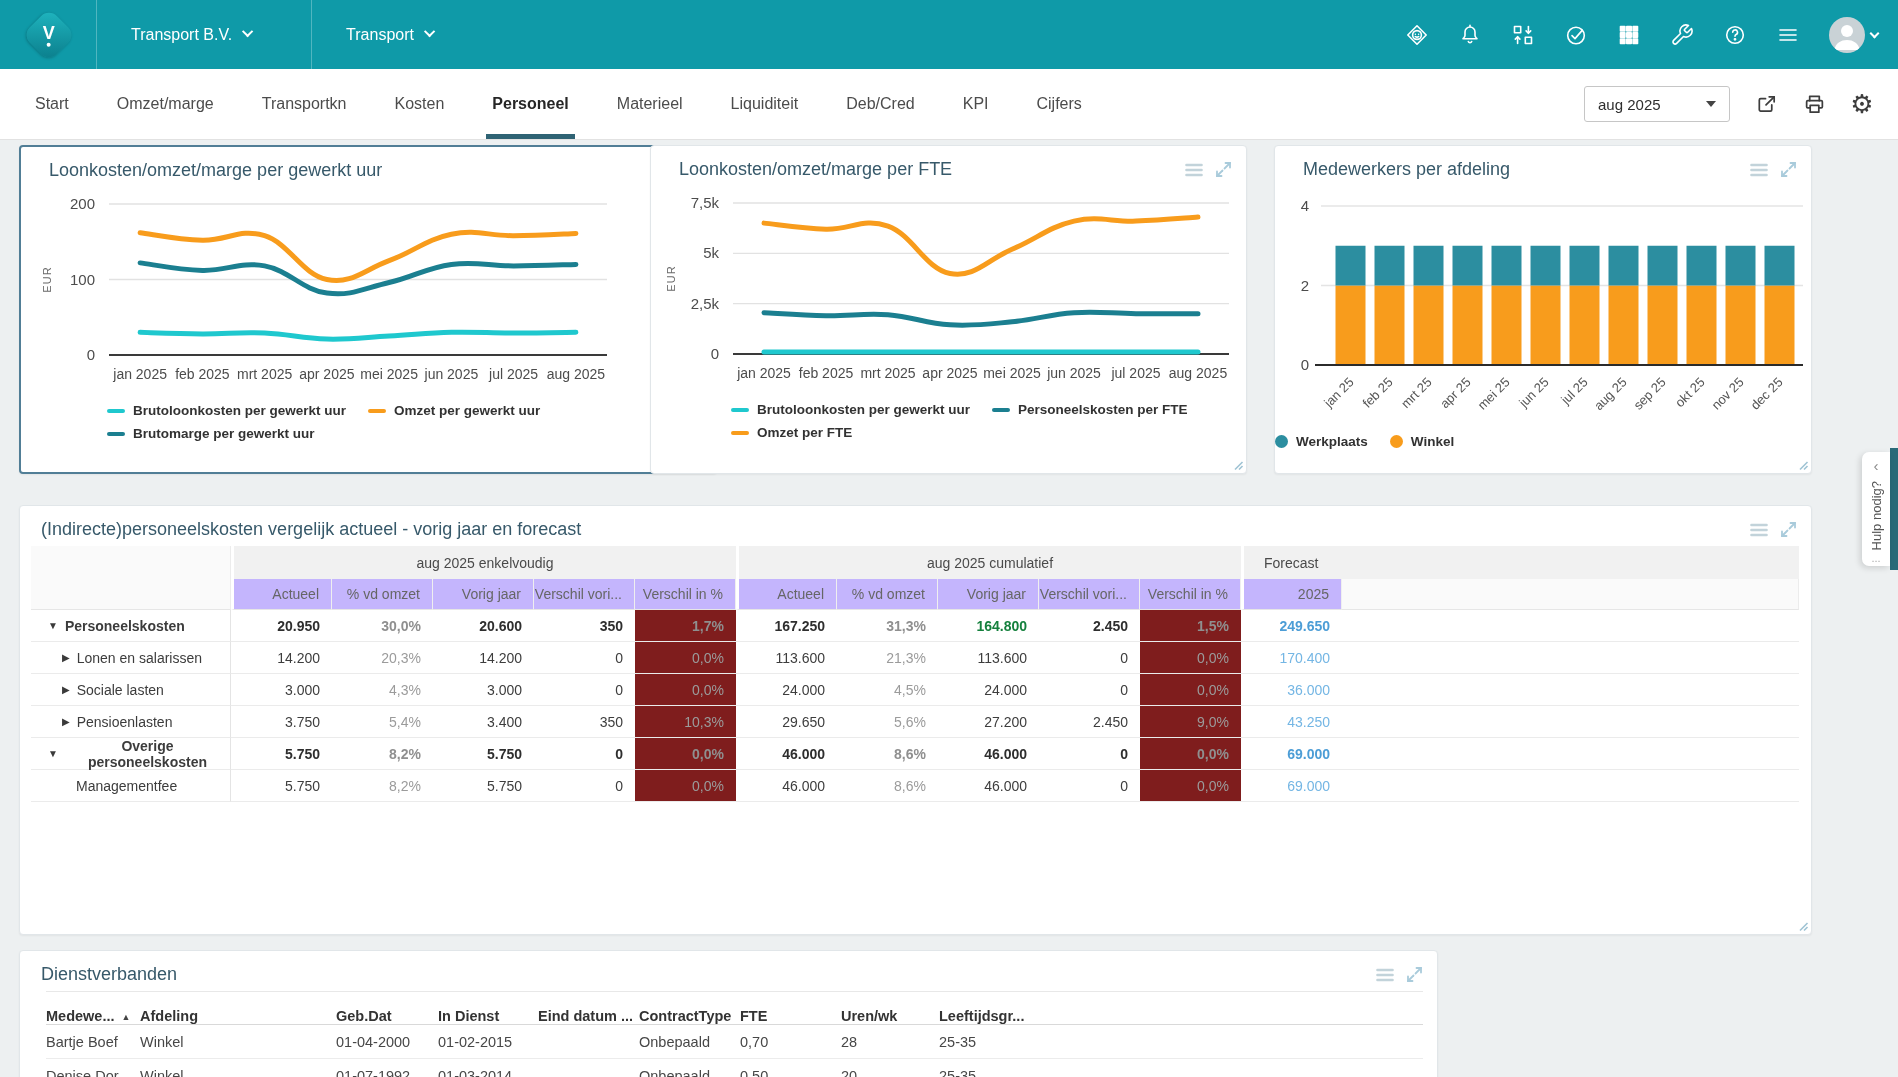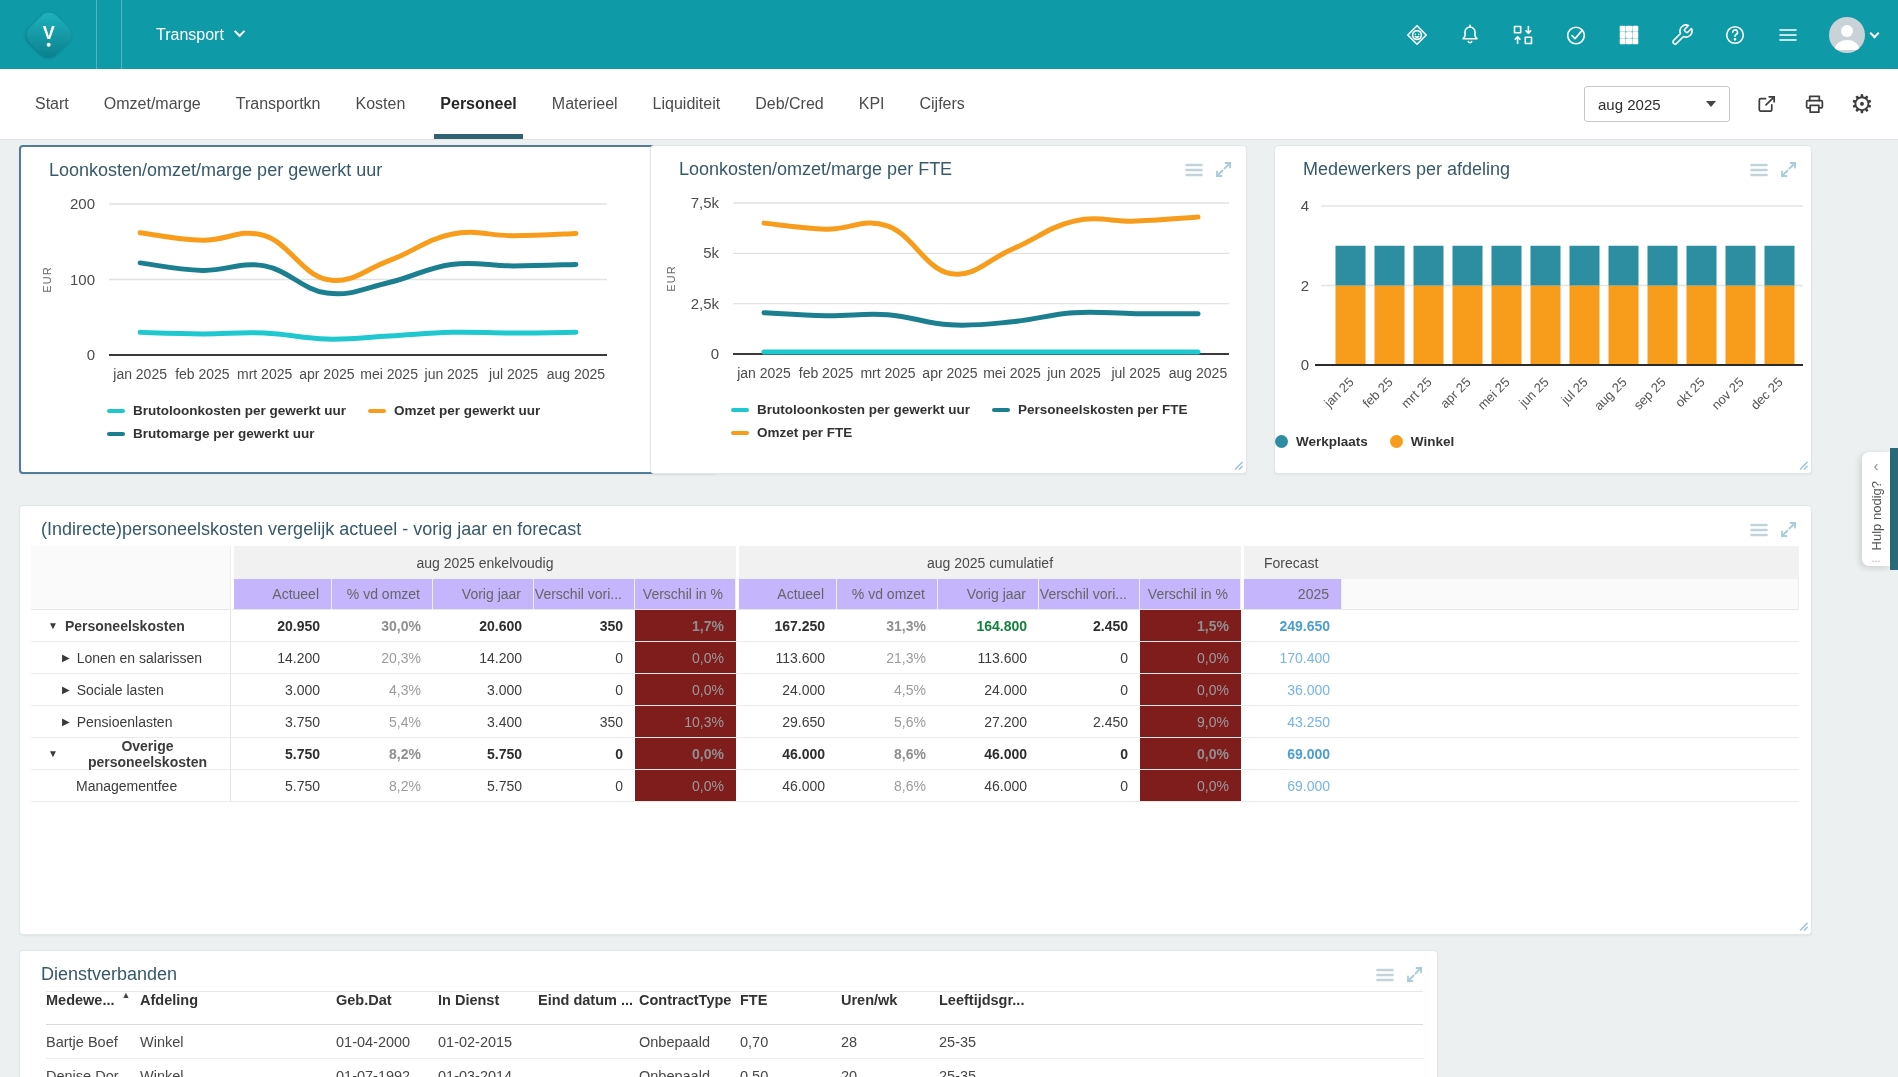--- a/index.html
+++ b/index.html
@@ -25,21 +25,21 @@
   .tb-icon{width:24px;height:24px;display:flex;align-items:center;justify-content:center;cursor:pointer;}
   .tb-icon svg{stroke:#fff;fill:none;stroke-width:1.6;stroke-linecap:round;stroke-linejoin:round;}
   .avatar-wrap{display:flex;align-items:center;gap:6px;cursor:pointer;}
   .avatar{width:36px;height:36px;border-radius:50%;background:#c9d2d6;overflow:hidden;display:block;}
   .chev-sm{width:7px;height:7px;border-left:2px solid #fff;border-bottom:2px solid #fff;
            transform:rotate(-45deg);margin-top:-2px;}
 
   
   .tabbar{position:absolute;left:0;top:69px;width:100%;height:71px;background:#fff;
           border-bottom:1px solid #e2e2e2;display:flex;align-items:center;}
-  .tabs{display:flex;margin-left:33px;gap:31px;height:100%;align-items:center;}
+  .tabs{display:flex;margin-left:33px;gap:44px;height:100%;align-items:center;}
   .tab{position:relative;height:100%;display:flex;align-items:center;font-size:16px;color:#4c4c4c;
        padding:0 2px;cursor:pointer;white-space:nowrap;}
   .tab.active{font-weight:bold;color:#262626;}
   .tab.active::after{content:'';position:absolute;left:-4px;right:-4px;bottom:0;height:5px;background:#2f6374;}
   .tab-controls{margin-left:auto;display:flex;align-items:center;gap:24px;margin-right:24px;}
   .period-select{width:146px;height:36px;border:1px solid #c6c6c6;border-radius:3px;background:#fff;
                  display:flex;align-items:center;padding:0 13px;font-size:15px;color:#2e2e2e;cursor:pointer;}
   .caret-down{margin-left:auto;width:0;height:0;border-left:5px solid transparent;
               border-right:5px solid transparent;border-top:6px solid #444;}
   .ctl-icon{width:24px;height:24px;display:flex;align-items:center;justify-content:center;cursor:pointer;}
@@ -82,21 +82,21 @@
   .tc-cell.shade{background:#7f1d1d;}
   .tc-cell.fc{color:#74b6e4;cursor:pointer;}
   .exp{font-size:10px;margin-right:7px;color:#3a3a3a;}
   .lvl0{padding-left:17px;} .lvl1{padding-left:31px;} .lvl2{padding-left:45px;}
   .tc-fill{border-bottom:1px solid #ebebeb;height:32px;}
 
   
   .dv-grid{position:absolute;left:26px;top:40px;right:14px;display:grid;
            grid-template-columns:94px 196px 102px 100px 101px 101px 101px 98px minmax(0,1fr);
            font-size:14.5px;}
-  .dv-head{height:34px;display:flex;align-items:flex-start;font-weight:bold;color:#333;
+  .dv-head{height:34px;display:flex;align-items:flex-end;font-weight:bold;color:#333;
            border-top:1px solid #e8e8e8;border-bottom:1px solid #d9d9d9;cursor:pointer;white-space:nowrap;}
   .dv-cell{height:34px;display:flex;align-items:center;color:#474747;border-bottom:1px solid #ececec;white-space:nowrap;}
   .sort-asc{font-size:9px;margin-left:7px;color:#444;transform:translateY(-2px);}
 
   
   .help-strip{position:absolute;right:0;top:448px;width:8px;height:122px;background:#2a6a78;}
   .help-tab{position:absolute;right:8px;top:452px;width:28px;height:114px;background:#fff;
             border-radius:7px 0 0 7px;box-shadow:-2px 2px 6px rgba(0,0,0,.14);
             display:flex;flex-direction:column;align-items:center;padding-top:6px;cursor:pointer;}
   .help-chev{color:#8a8a8a;font-size:15px;line-height:1;}
@@ -113,20 +113,24 @@
   <header class="topbar">
     <div class="logo-wrap">
       <div class="logo">
           <div class="logo-inner">
             <span>V</span>
             <span class="logo-dot"></span>
           </div>
         </div>
     </div>
     <div class="top-sep"></div>
+    <div class="top-dd">
+      <span>Transport B.V.</span>
+      <span class="chev"></span>
+    </div>
     <div class="top-sep"></div>
     <div class="top-dd">
       <span>Transport</span>
       <span class="chev"></span>
     </div>
 
     <div class="top-icons">
       <span class="tb-icon">
         <svg width="24" height="24" viewBox="0 0 24 24">
             <path d="M12 2.8 21.2 12 12 21.2 2.8 12Z"></path>

